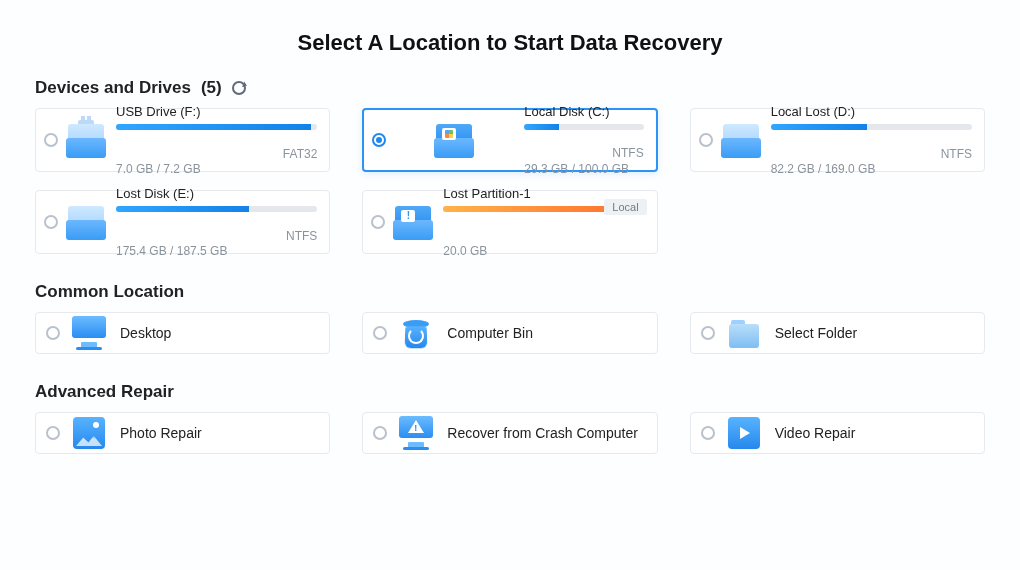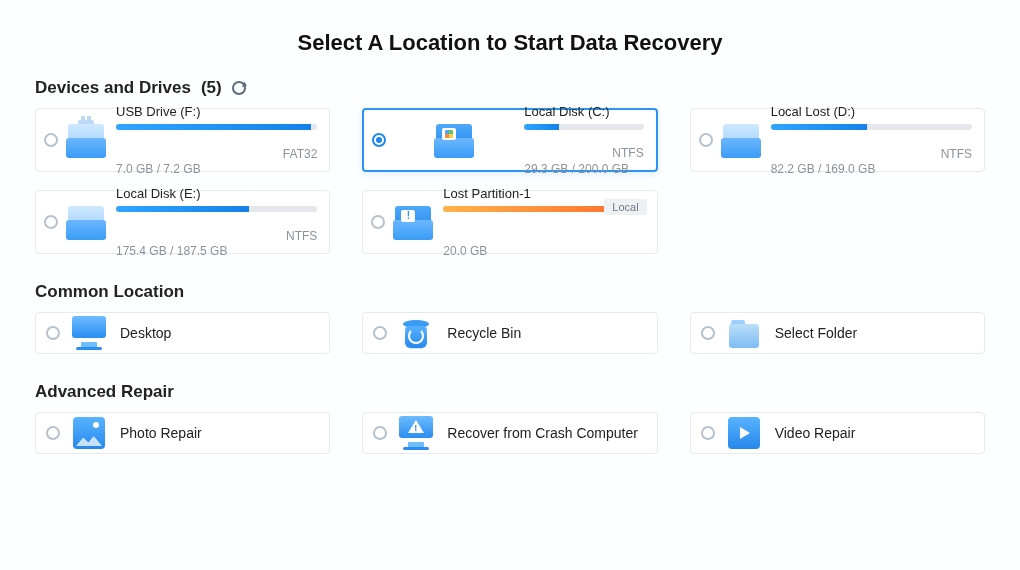--- a/index.html
+++ b/index.html
@@ -97,21 +97,21 @@
           <div class="top"></div>
           <div class="base"></div>
           <div class="badge win"></div>
         </div>
       </span>
       <div class="drv-info">
         <div class="drv-name">Local Disk (C:)</div>
         <div class="bar ">
           <div class="fill" style="--w:29%"></div>
         </div>
-        <div class="drv-meta">29.3 GB / 200.0 GB</div>
+        <div class="drv-meta">29.3 GB / 100.0 GB</div>
       </div>
       <span class="fs-label">NTFS</span>
     </div>
     <div class="card">
       <span class="radio"></span>
       <span class="drv-icon">
         <div class="drv">
           <div class="top"></div>
           <div class="base"></div>
         </div>
@@ -127,21 +127,21 @@
     </div>
     <div class="card">
       <span class="radio"></span>
       <span class="drv-icon">
         <div class="drv">
           <div class="top"></div>
           <div class="base"></div>
         </div>
       </span>
       <div class="drv-info">
-        <div class="drv-name">Local Disk (E:)</div>
+        <div class="drv-name">Lost Disk (E:)</div>
         <div class="bar ">
           <div class="fill" style="--w:66%"></div>
         </div>
         <div class="drv-meta">175.4 GB / 187.5 GB</div>
       </div>
       <span class="fs-label">NTFS</span>
     </div>
     <div class="card">
       <span class="radio"></span>
       <span class="drv-icon">
@@ -179,21 +179,21 @@
     </div>
     <div class="simple-row">
       <span class="radio"></span>
       <span class="loc-icon">
         <div class="bin">
           <div class="lid"></div>
           <div class="body"></div>
           <div class="arrows"></div>
         </div>
       </span>
-      <span class="label">Recycle Bin</span>
+      <span class="label">Computer Bin</span>
     </div>
     <div class="simple-row">
       <span class="radio"></span>
       <span class="loc-icon">
         <div class="folder">
           <div class="tab"></div>
           <div class="bd"></div>
         </div>
       </span>
       <span class="label">Select Folder</span>

